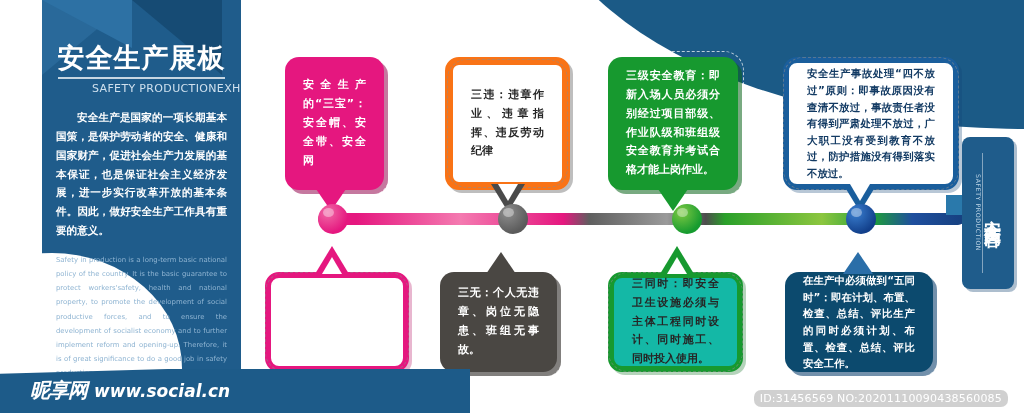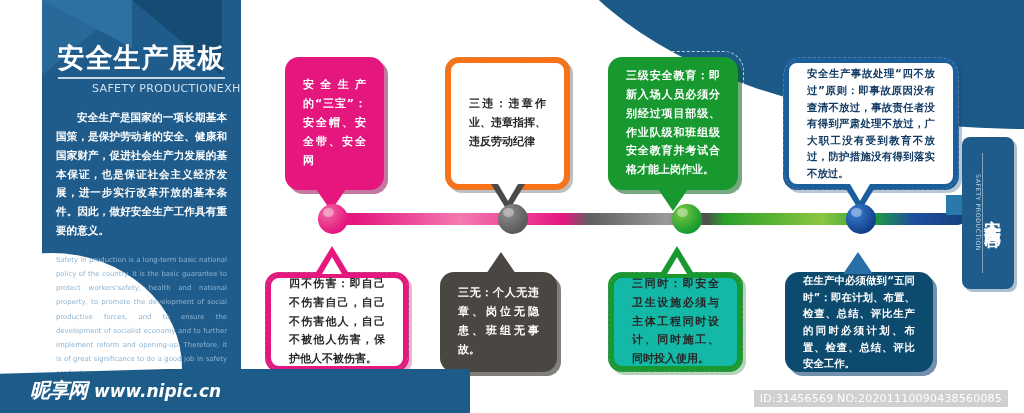--- a/index.html
+++ b/index.html
@@ -29,21 +29,21 @@
   .lp-en{margin-top:13px;color:#8fb4d2;font-size:6.9px;line-height:2.05;text-align:justify;}
 
   
   .wm{position:absolute;left:0;bottom:0;width:470px;height:44px;z-index:40;overflow:hidden;}
   .wm-band{position:absolute;left:-30px;bottom:-16px;width:540px;height:62px;background:#1d5b89;transform:rotate(-1.6deg);}
   .wm-txt{position:absolute;left:30px;bottom:9px;display:flex;align-items:center;gap:7px;}
   .wm-cn{color:#ffffff;font-size:20px;font-weight:bold;font-style:italic;letter-spacing:-1px;}
   .wm-url{color:#ffffff;font-size:17px;font-weight:bold;font-style:italic;}
 
   
-  .idstrip{position:absolute;right:16px;bottom:6px;background:rgba(170,170,170,.55);color:#ffffff;font-size:11px;padding:2px 6px;letter-spacing:.2px;z-index:40;}
+  .idstrip{position:absolute;right:16px;bottom:6px;background:rgba(170,170,170,.55);color:#ffffff;font-size:11px;padding:2px 6px;letter-spacing:.2px;z-index:40;border-radius:7px;}
 
   
   .tl{position:absolute;left:318px;top:213px;width:646px;height:12px;border-radius:6px;
       background:linear-gradient(90deg,#e5177f 0%,#e5177f 6%,#f47ab0 22%,#e5177f 38%,#5f5f5f 42%,#9a9a9a 54%,#4d4d4d 60%,#2aa02a 63%,#8cc63f 78%,#1f9e3a 86%,#1f4f9e 92%,#16407f 100%);}
   .node{position:absolute;width:30px;height:30px;border-radius:50%;top:204px;z-index:5;}
   .node i{position:absolute;left:5px;top:4px;width:11px;height:9px;border-radius:50%;background:rgba(255,255,255,.38);}
   .n1{left:318px;background:radial-gradient(circle at 32% 28%,#f06aa6,#e5177f 70%);}
   .n2{left:498px;background:radial-gradient(circle at 32% 28%,#8e8e8e,#5b5b5b 70%);}
   .n3{left:672px;background:radial-gradient(circle at 32% 28%,#7ec943,#169b2f 70%);}
   .n4{left:846px;background:radial-gradient(circle at 32% 28%,#3a7fd0,#123f8a 72%);}
@@ -53,21 +53,21 @@
   .bub .dash{position:absolute;left:-6px;top:-6px;right:-6px;bottom:-6px;border:1px dashed rgba(140,140,140,.55);border-radius:20px;pointer-events:none;}
   .bub .body{position:relative;width:100%;height:100%;border-radius:14px;box-sizing:border-box;display:flex;align-items:center;}
   .bub .txt{padding:0 18px;font-size:11px;line-height:1.72;font-weight:bold;text-align:justify;width:100%;box-sizing:border-box;}
   .tail{position:absolute;width:30px;height:22px;left:50%;margin-left:-15px;}
 
   
   .f-pink .body{background:#e5177f;box-shadow:4px 4px 0 rgba(150,10,80,.55);}
   .f-pink .txt{color:#fff;}
   .f-pink .dash{border-color:rgba(255,255,255,.75);}
 
-  .o-gray .body{background:#ffffff;border:6px solid #f97316;box-shadow:3px 3px 0 rgba(70,70,70,.35);}
+  .o-gray .body{background:#ffffff;border:8px solid #f97316;box-shadow:3px 3px 0 rgba(70,70,70,.35);}
   .o-gray .txt{color:#262626;}
 
   .f-green .body{background:#17992f;box-shadow:4px 4px 0 rgba(10,100,25,.55);}
   .f-green .txt{color:#fff;}
   .f-green .dash{border-color:rgba(255,255,255,.7);}
 
   .o-blue .body{background:#ffffff;border:6px solid #1a5e9c;box-shadow:3px 3px 0 rgba(20,70,120,.3);}
   .o-blue .txt{color:#123a63;}
 
   .o-pink .body{background:#ffffff;border:6px solid #e5177f;box-shadow:3px 3px 0 rgba(180,12,95,.3);}
@@ -168,21 +168,20 @@
     </div>
     <svg class="tail" style="top:127px;left:60px;margin-left:0;width:34px;height:28px;" viewBox="0 0 34 28">
       <path d="M0 0 L34 0 L17 28 Z" fill="#1a5e9c"></path>
       <path d="M7 0 L27 0 L17 17 Z" fill="#ffffff"></path>
     </svg>
   </div>
 
   <div class="bub o-pink" style="left:265px;top:272px;width:144px;height:100px;">
     <div class="body">
       <div class="dash"></div>
-      <div class="txt">四不伤害：即自己不伤害自己，自己不伤害他人，自己不被他人伤害，保护他人不被伤害。</div>
     </div>
     <svg class="tail" style="top:-26px;left:50px;margin-left:0;width:34px;height:28px;" viewBox="0 0 34 28">
       <path d="M17 0 L34 28 L0 28 Z" fill="#e5177f"></path>
       <path d="M17 11 L27 28 L7 28 Z" fill="#ffffff"></path>
     </svg>
   </div>
 
   <div class="bub f-gray" style="left:440px;top:272px;width:117px;height:100px;">
     <div class="body">
       <div class="dash"></div>
@@ -218,19 +217,19 @@
   <div class="rpanel">
     <span class="rp-en">SAFETY PRODUCTION</span>
     <span class="rp-rule"></span>
     <span class="rp-cn">安全生产内容</span>
   </div>
 
   <div class="wm">
     <div class="wm-band"></div>
     <div class="wm-txt">
       <span class="wm-cn">昵享网</span>
-      <span class="wm-url">www.nipic.cn</span>
+      <span class="wm-url">www.social.cn</span>
     </div>
   </div>
 
   <div class="idstrip">ID:31456569 NO:20201110090438560085</div>
 
 </div>
 
 </body></html>

